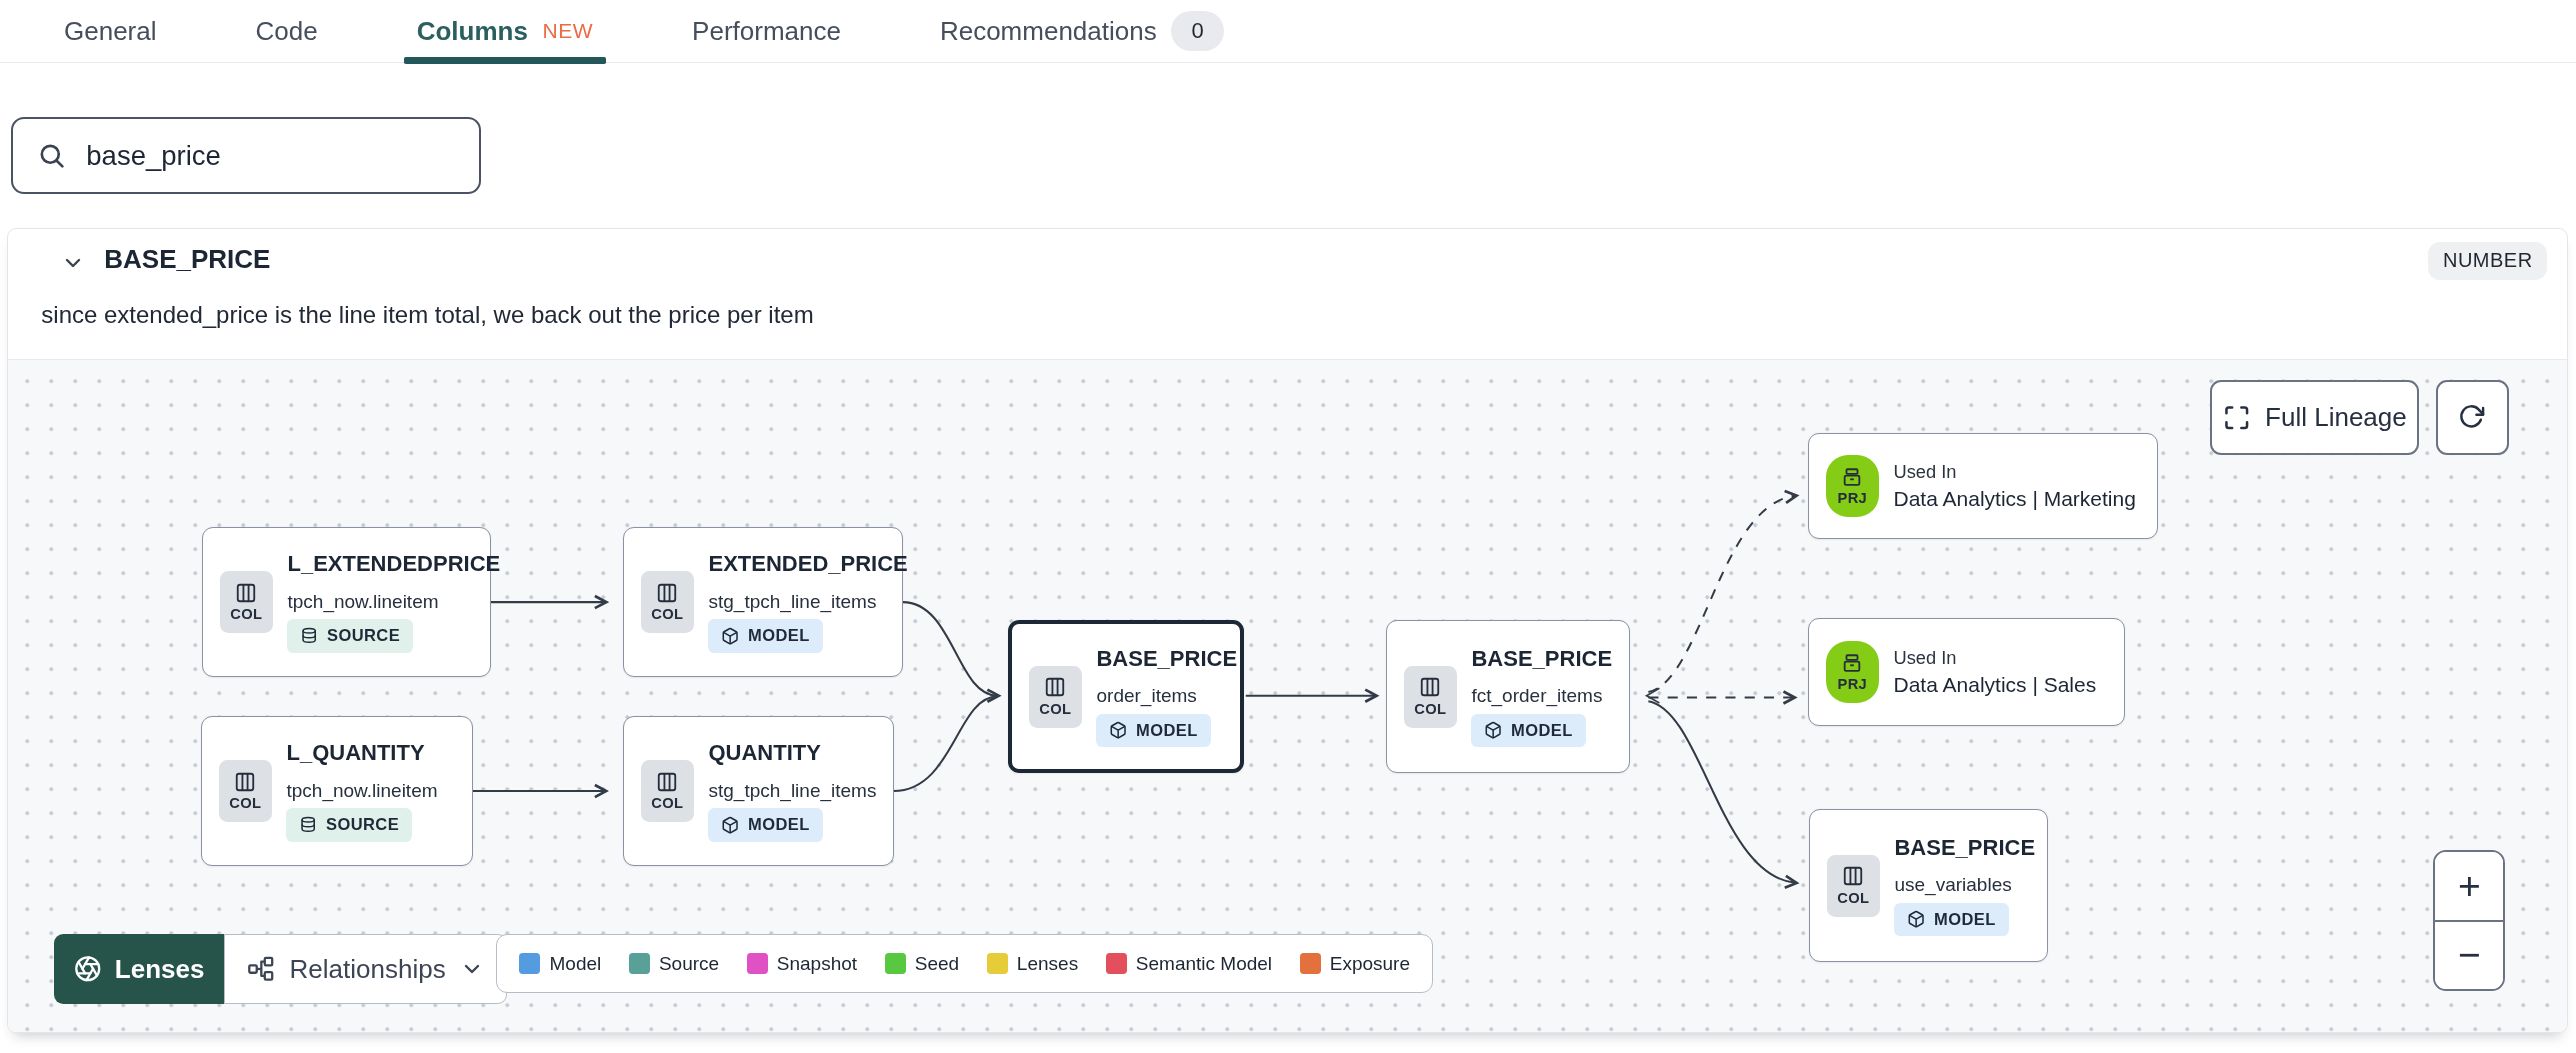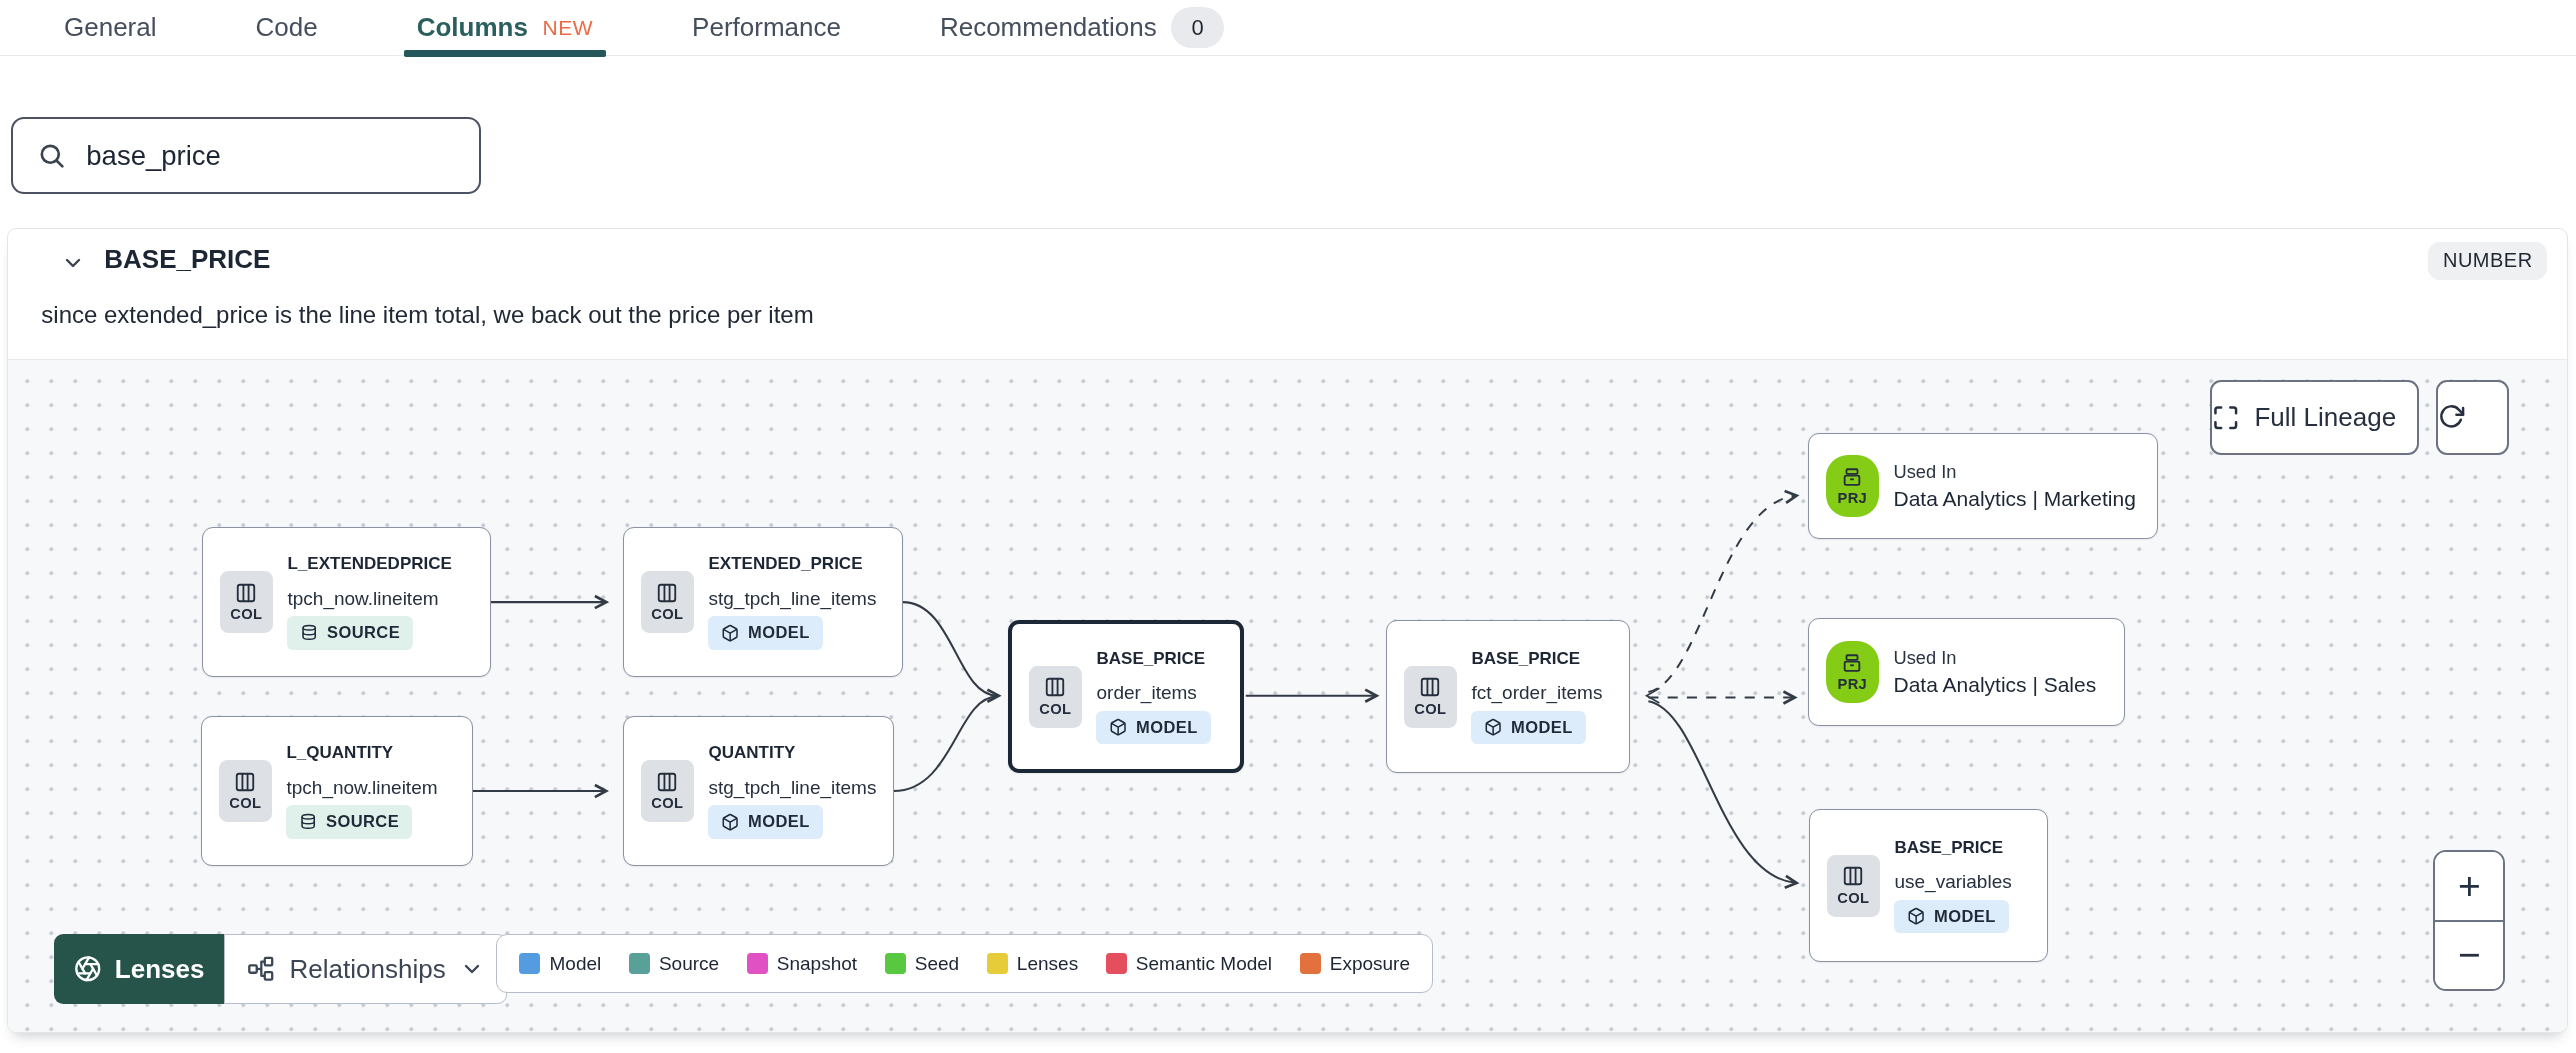--- a/index.html
+++ b/index.html
@@ -4,21 +4,21 @@
 <style>
   html,body{margin:0;padding:0;}
   body{
     width:2576px;height:1053px;position:relative;overflow:hidden;
     background:#ffffff;color:#1c2634;
     font-family:"Liberation Sans",sans-serif;
   }
   svg{display:block;}
   
   .tabbar{
-    display:flex;gap:99px;align-items:stretch;height:56px;
+    display:flex;gap:99px;align-items:stretch;height:63px;
     padding-left:64px;border-bottom:1.8px solid #e8e9ec;box-sizing:border-box;
   }
   .tab{
     display:flex;align-items:center;gap:14.7px;font-size:26px;color:#454e5c;
     position:relative;cursor:pointer;white-space:nowrap;
   }
   .tab.active{color:#2b5f5f;font-weight:700;}
   .tab.active::after{
     content:"";position:absolute;left:-13px;right:-13px;bottom:-1.8px;height:6.4px;
     background:#24575a;border-radius:1.8px;
@@ -70,34 +70,34 @@
     cursor:pointer;box-shadow:0 0.9px 1.8px rgba(40,50,70,.08);
   }
   .node.selected{border:4.1px solid #1c2836;}
   .sq{
     width:53px;height:62px;border-radius:8.3px;background:#dde0e5;flex:none;
     display:flex;flex-direction:column;align-items:center;justify-content:center;gap:2.8px;
     font-size:14.7px;font-weight:700;color:#252e3c;letter-spacing:0.3px;
   }
   .sq.prj{background:#84cc16;border-radius:22px;}
   .nbody{display:flex;flex-direction:column;align-items:flex-start;gap:6.4px;min-width:0;}
-  .ntitle{font-size:17px;font-weight:700;color:#1c2634;white-space:nowrap;}
+  .ntitle{font-size:22px;font-weight:700;color:#1c2634;white-space:nowrap;}
   .nsub{font-size:19px;color:#27303e;white-space:nowrap;margin-top:7px;}
   .tag{
     display:inline-flex;align-items:center;gap:8.3px;border-radius:6.4px;padding:7.3px 13px;
     font-size:16.5px;font-weight:600;letter-spacing:0.4px;color:#1f2937;
   }
   .tag.model{background:#dcecfb;}
   .tag.source{background:#e0f0ea;}
   .prj-used{font-size:18.3px;color:#2a3340;}
   .prj-name{font-size:21px;color:#1c2634;white-space:nowrap;}
   
   .btn{
     background:#fff;border:2.3px solid #6b7383;border-radius:11px;color:#273040;
-    display:flex;align-items:center;justify-content:flex-start;gap:14.7px;
+    display:flex;align-items:center;justify-content:center;gap:14.7px;
     font-size:26px;cursor:pointer;box-sizing:border-box;
   }
   .full-lineage{position:absolute;left:2202px;top:20px;width:209px;height:75px;}
   .refresh-btn{position:absolute;left:2428px;top:20px;width:73px;height:75px;}
   .zoomctl{
     position:absolute;left:2425px;top:490px;width:72px;height:141px;
     background:#fff;border:2.3px solid #6b7383;border-radius:13px;box-sizing:border-box;
     display:flex;flex-direction:column;overflow:hidden;
   }
   .zoomctl .zbtn{

